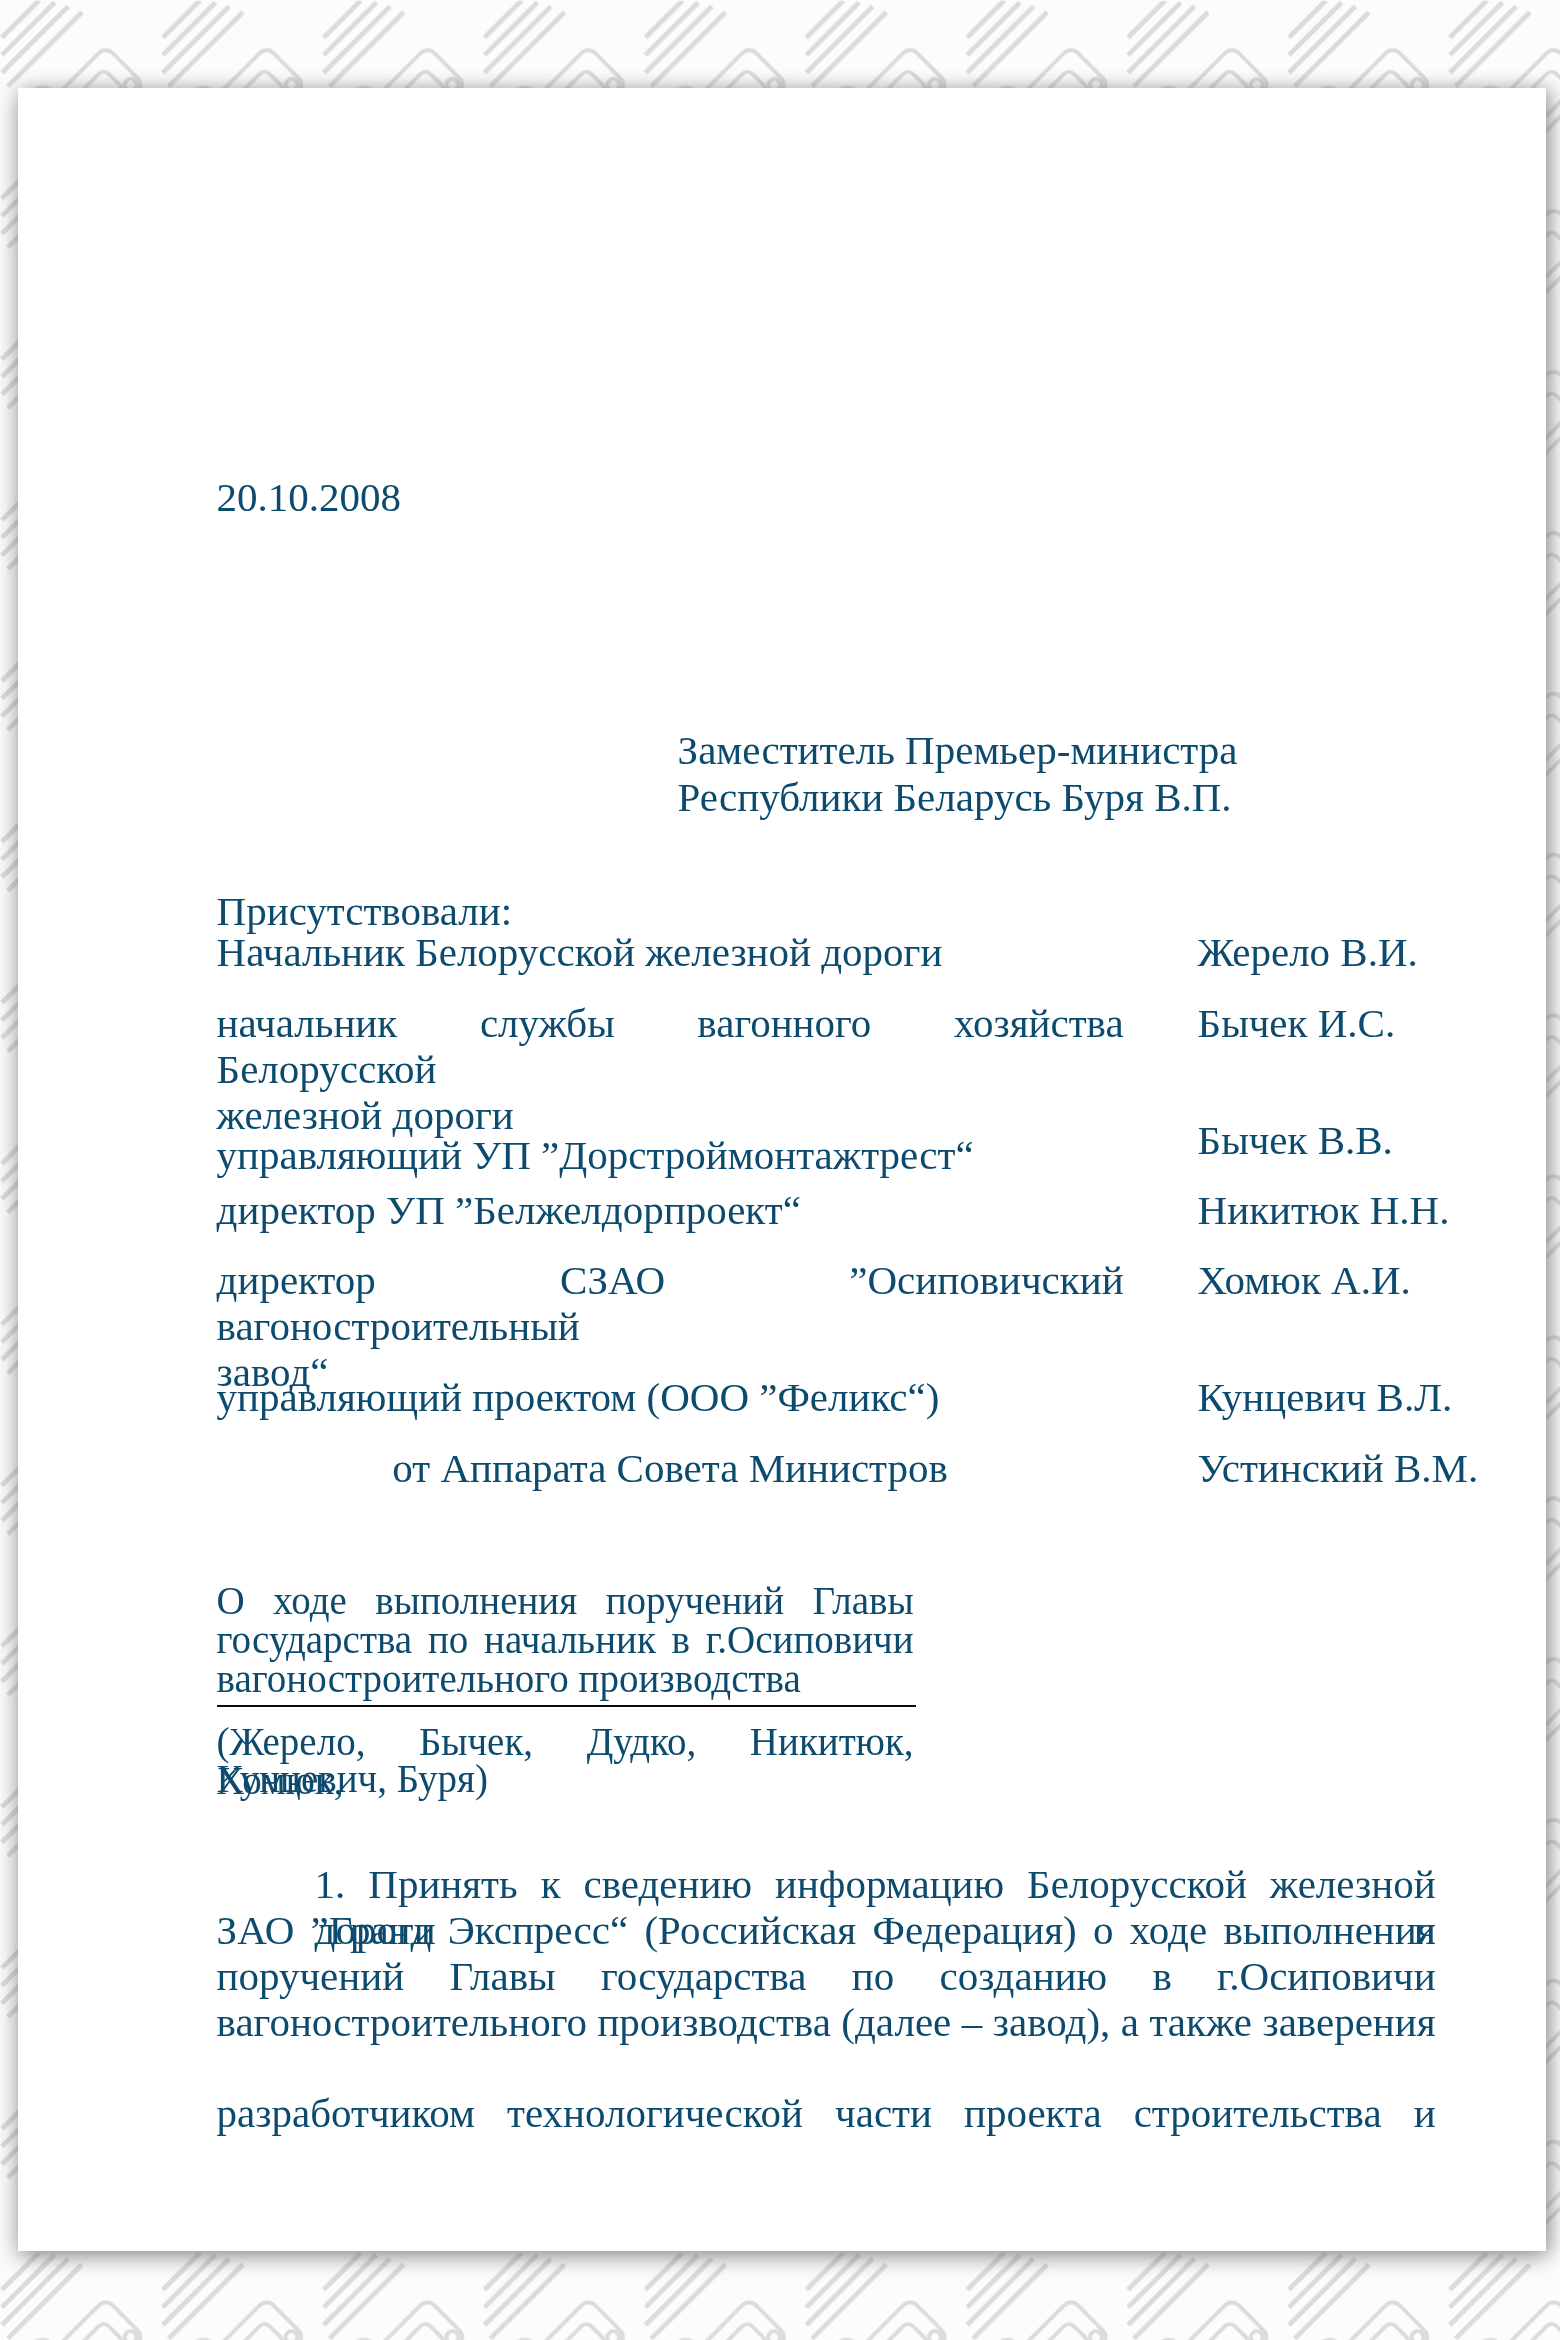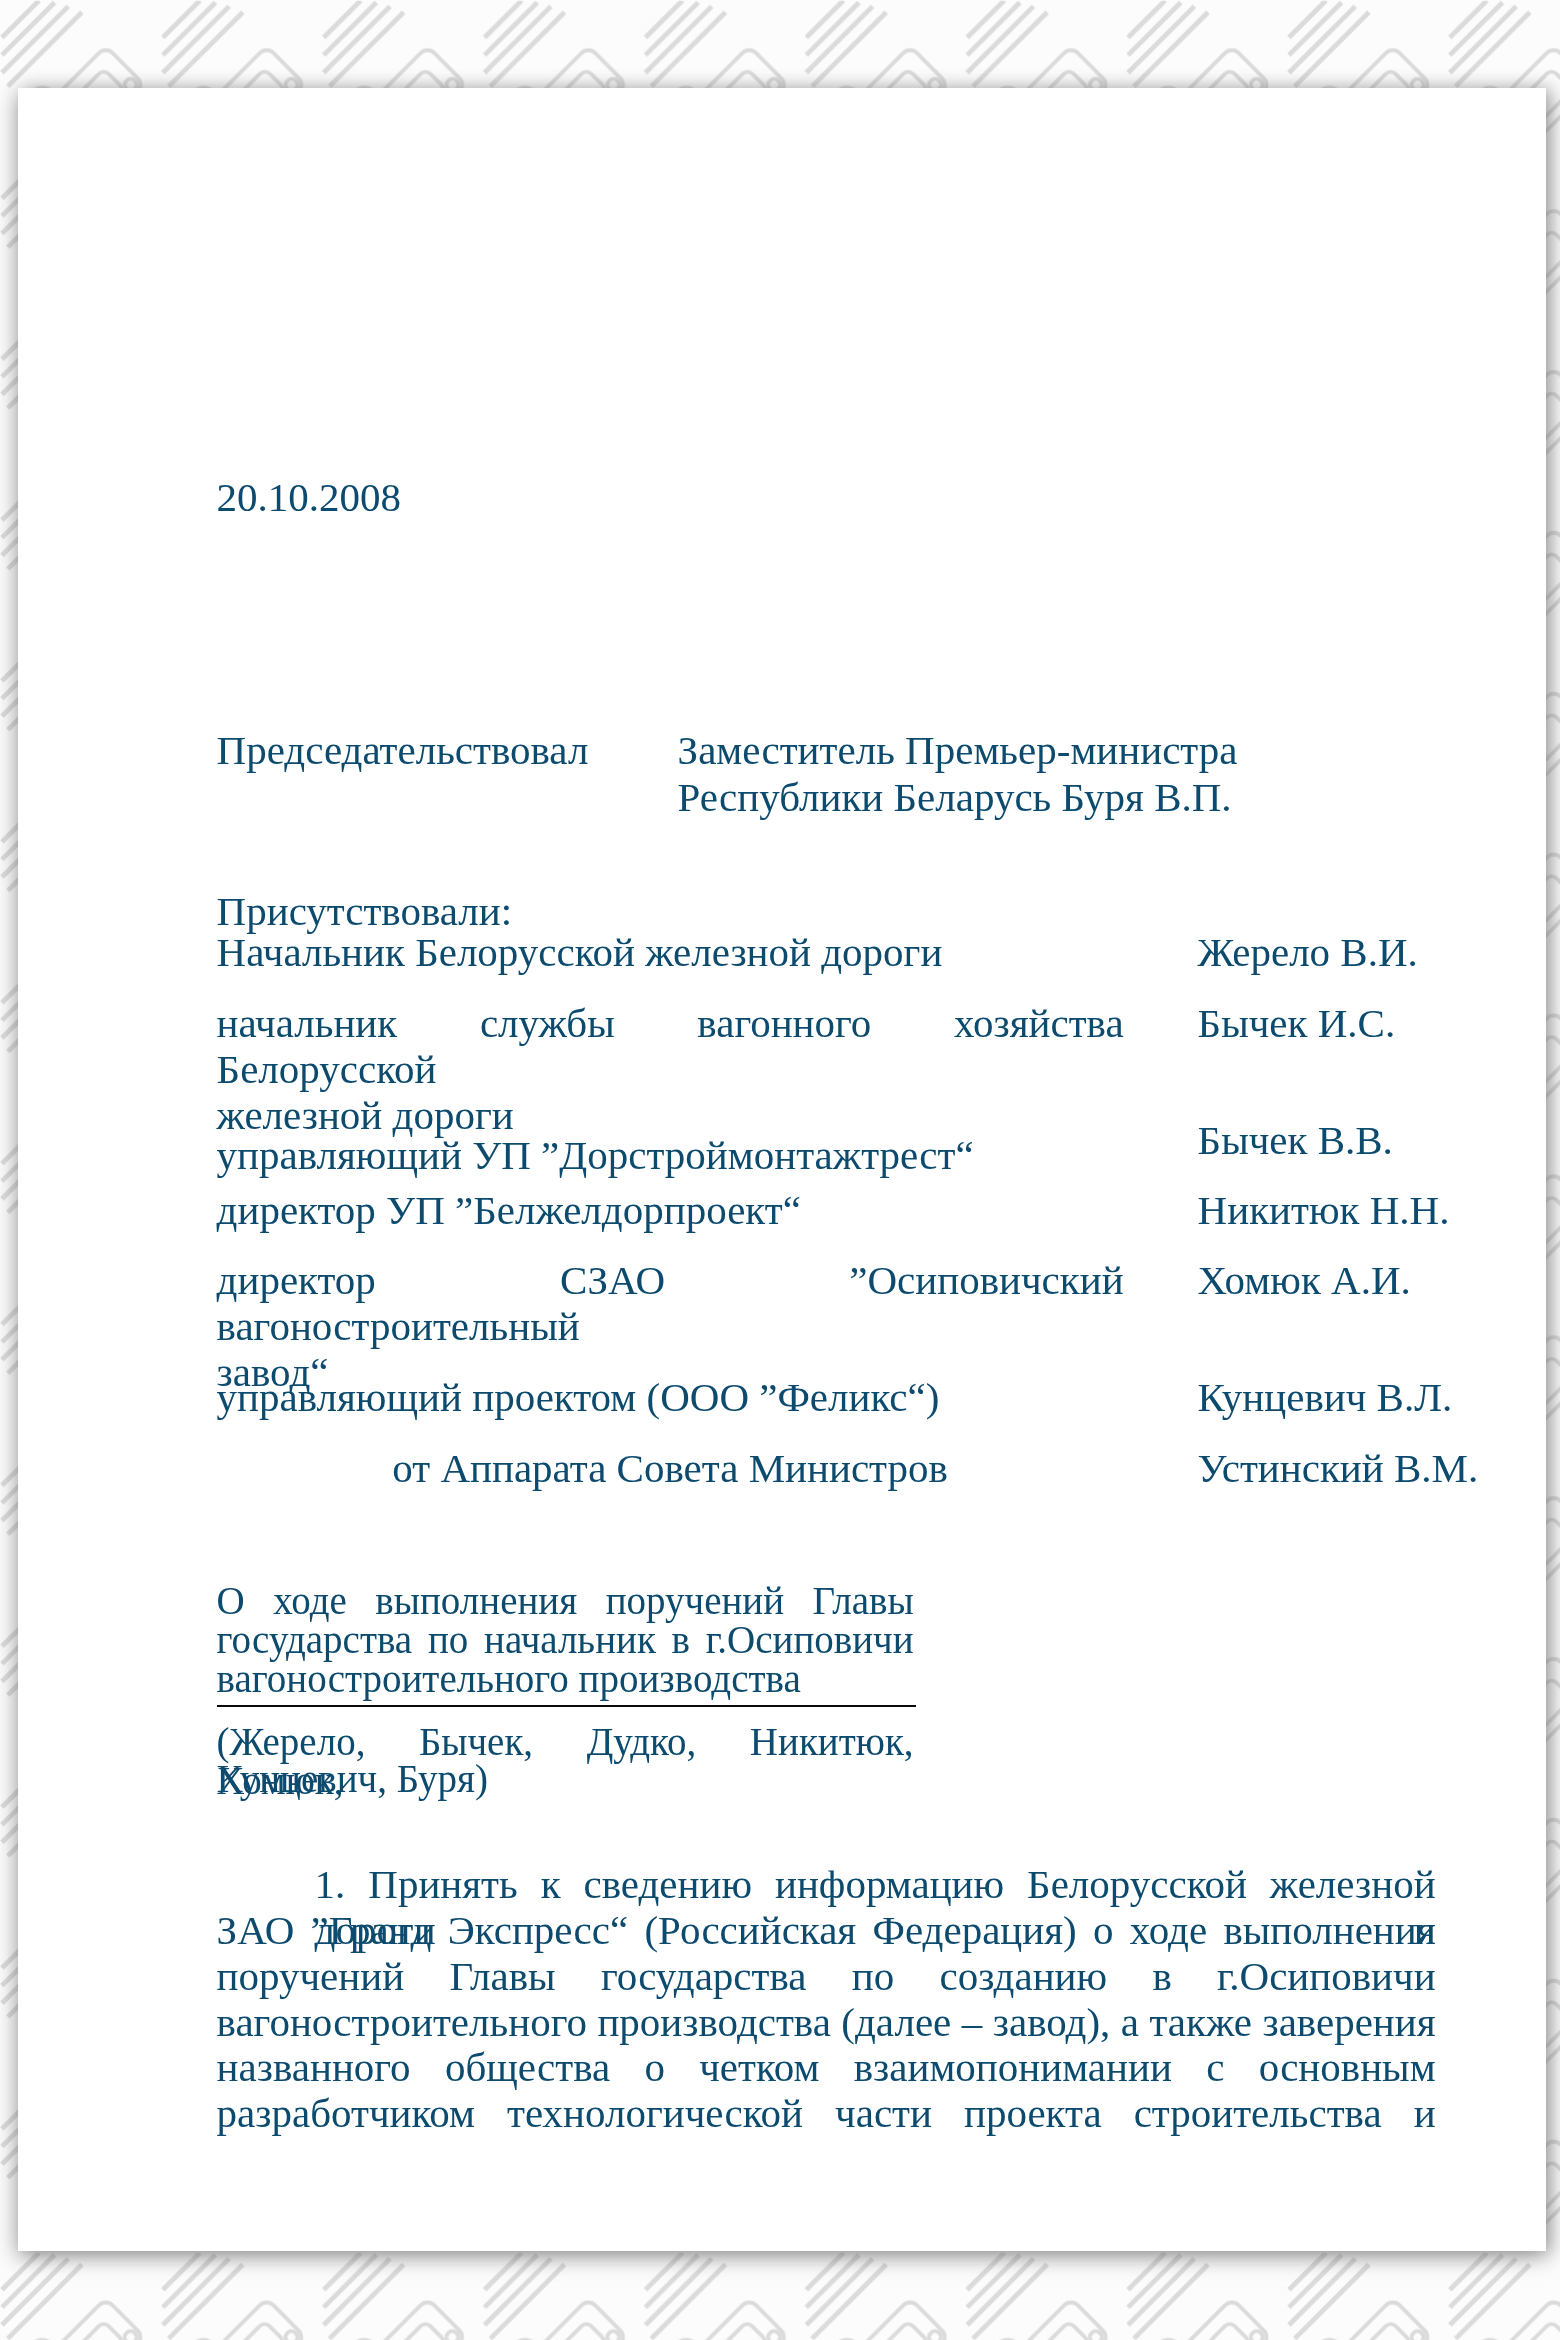--- a/index.html
+++ b/index.html
@@ -81,21 +81,20 @@
       </g>
     </pattern>
   </defs>
   <rect width="1600" height="2400" fill="url(#pat)"></rect>
 </svg>
 
 <div class="page">
 
   <div class="t" style="left:199px; top:386px;">20.10.2008</div>
 
-  <div class="t" style="left:199px; top:639px;">Председательствовал</div>
 
   <div class="t chair-val" style="left:660px; top:639px;">
     <div>Заместитель Премьер-министра</div>
     <div>Республики Беларусь Буря В.П.</div>
   </div>
 
   <div class="t" style="left:199px; top:800px;">Присутствовали:</div>
 
   <div class="t pos-cell" style="left:199px; top:841px;">
     <div>Начальник Белорусской железной дороги</div>
@@ -140,17 +139,16 @@
 
   <div class="subject-rule"></div>
 
   <div class="t speaker-line jl" style="left:199px; top:1634px;">(Жерело, Бычек, Дудко, Никитюк, Хомюк,</div>
   <div class="t speaker-line" style="left:199px; top:1671px;">Кунцевич, Буря)</div>
 
   <div class="t par-line par-first jl" style="top:1773px;">1. Принять к сведению информацию Белорусской железной дороги и</div>
   <div class="t par-line jl" style="left:199px; top:1819px;">ЗАО ”Гранд Экспресс“ (Российская Федерация) о ходе выполнения</div>
   <div class="t par-line jl" style="left:199px; top:1865px;">поручений Главы государства по созданию в г.Осиповичи</div>
   <div class="t par-line jl" style="left:199px; top:1911px;">вагоностроительного производства (далее – завод), а также заверения</div>
-  <div class="t par-line jl" style="left:199px; top:1956px;">названного общества о четком взаимопонимании с основным</div>
   <div class="t par-line jl" style="left:199px; top:2002px;">разработчиком технологической части проекта строительства и</div>
 
 </div>
 
 
 </body></html>

